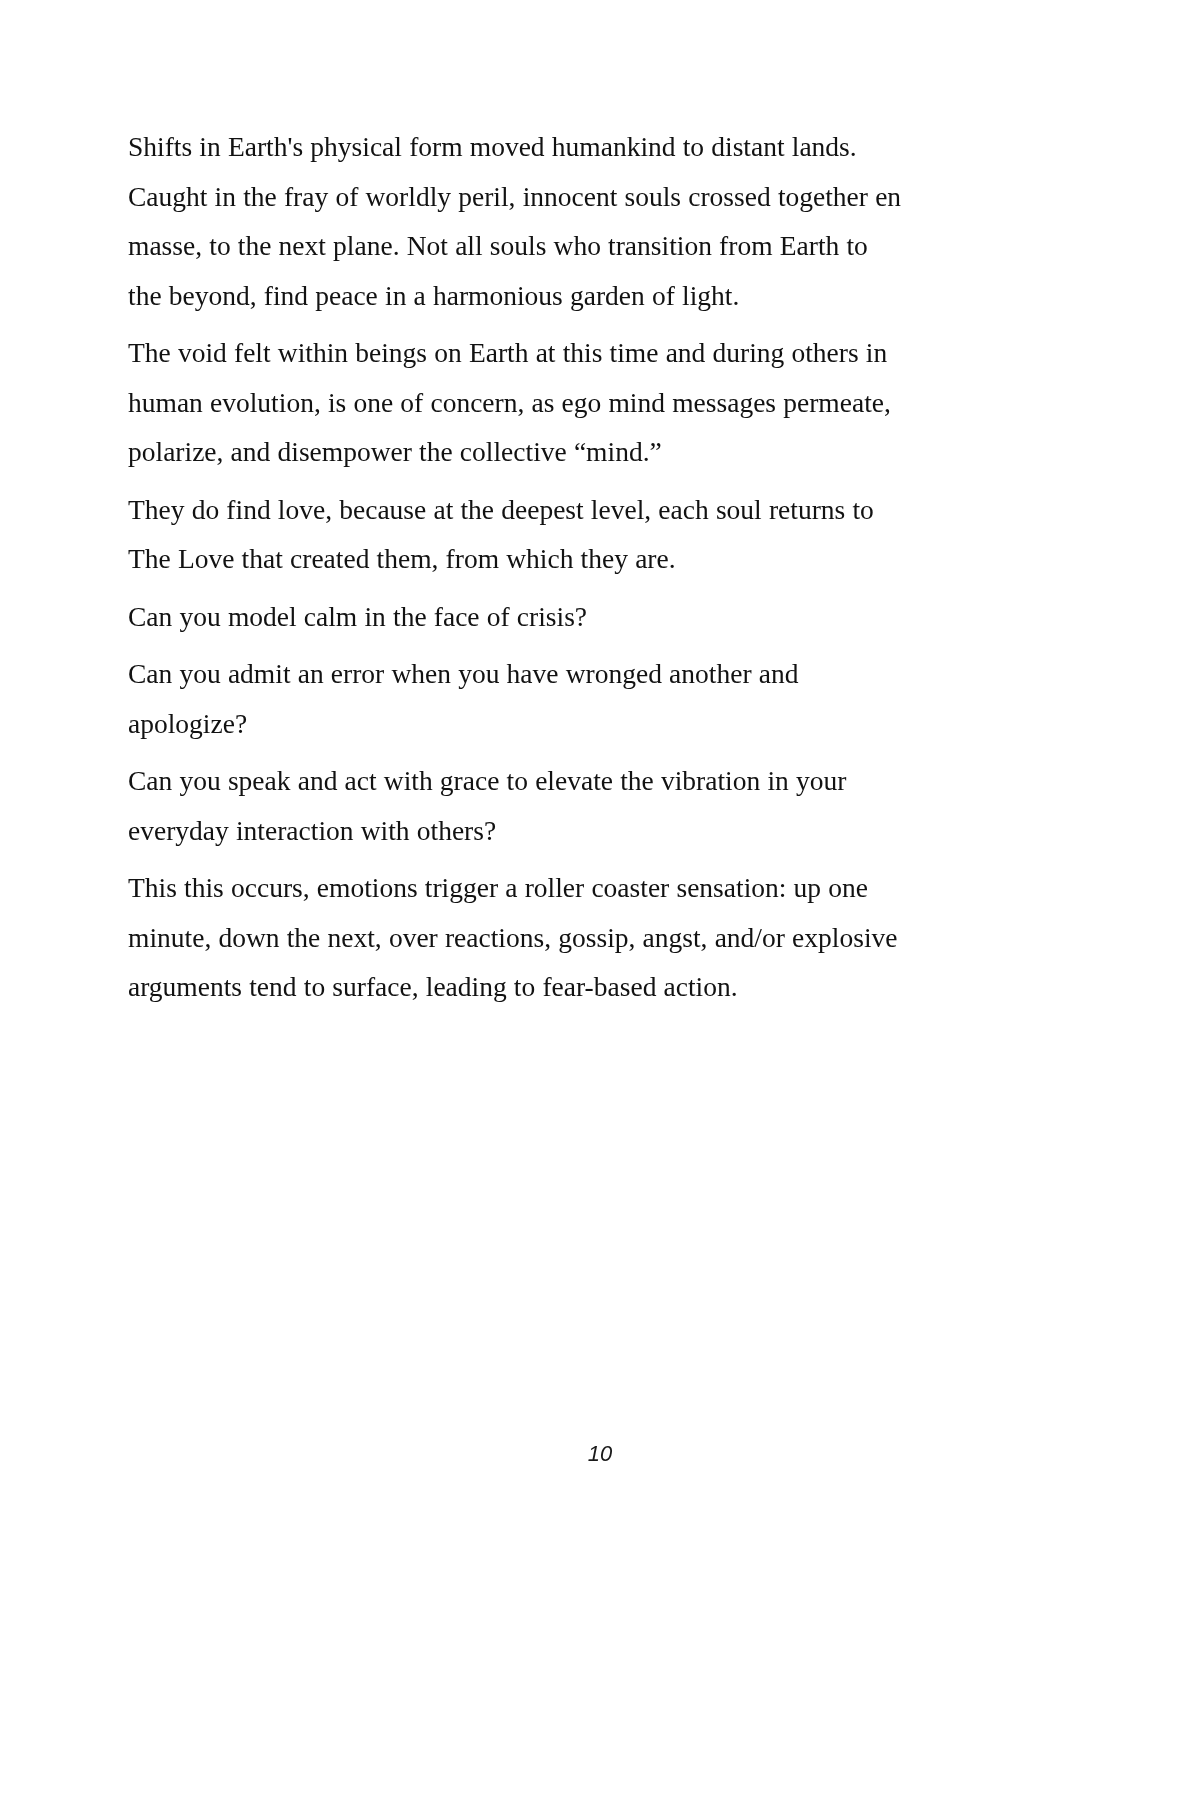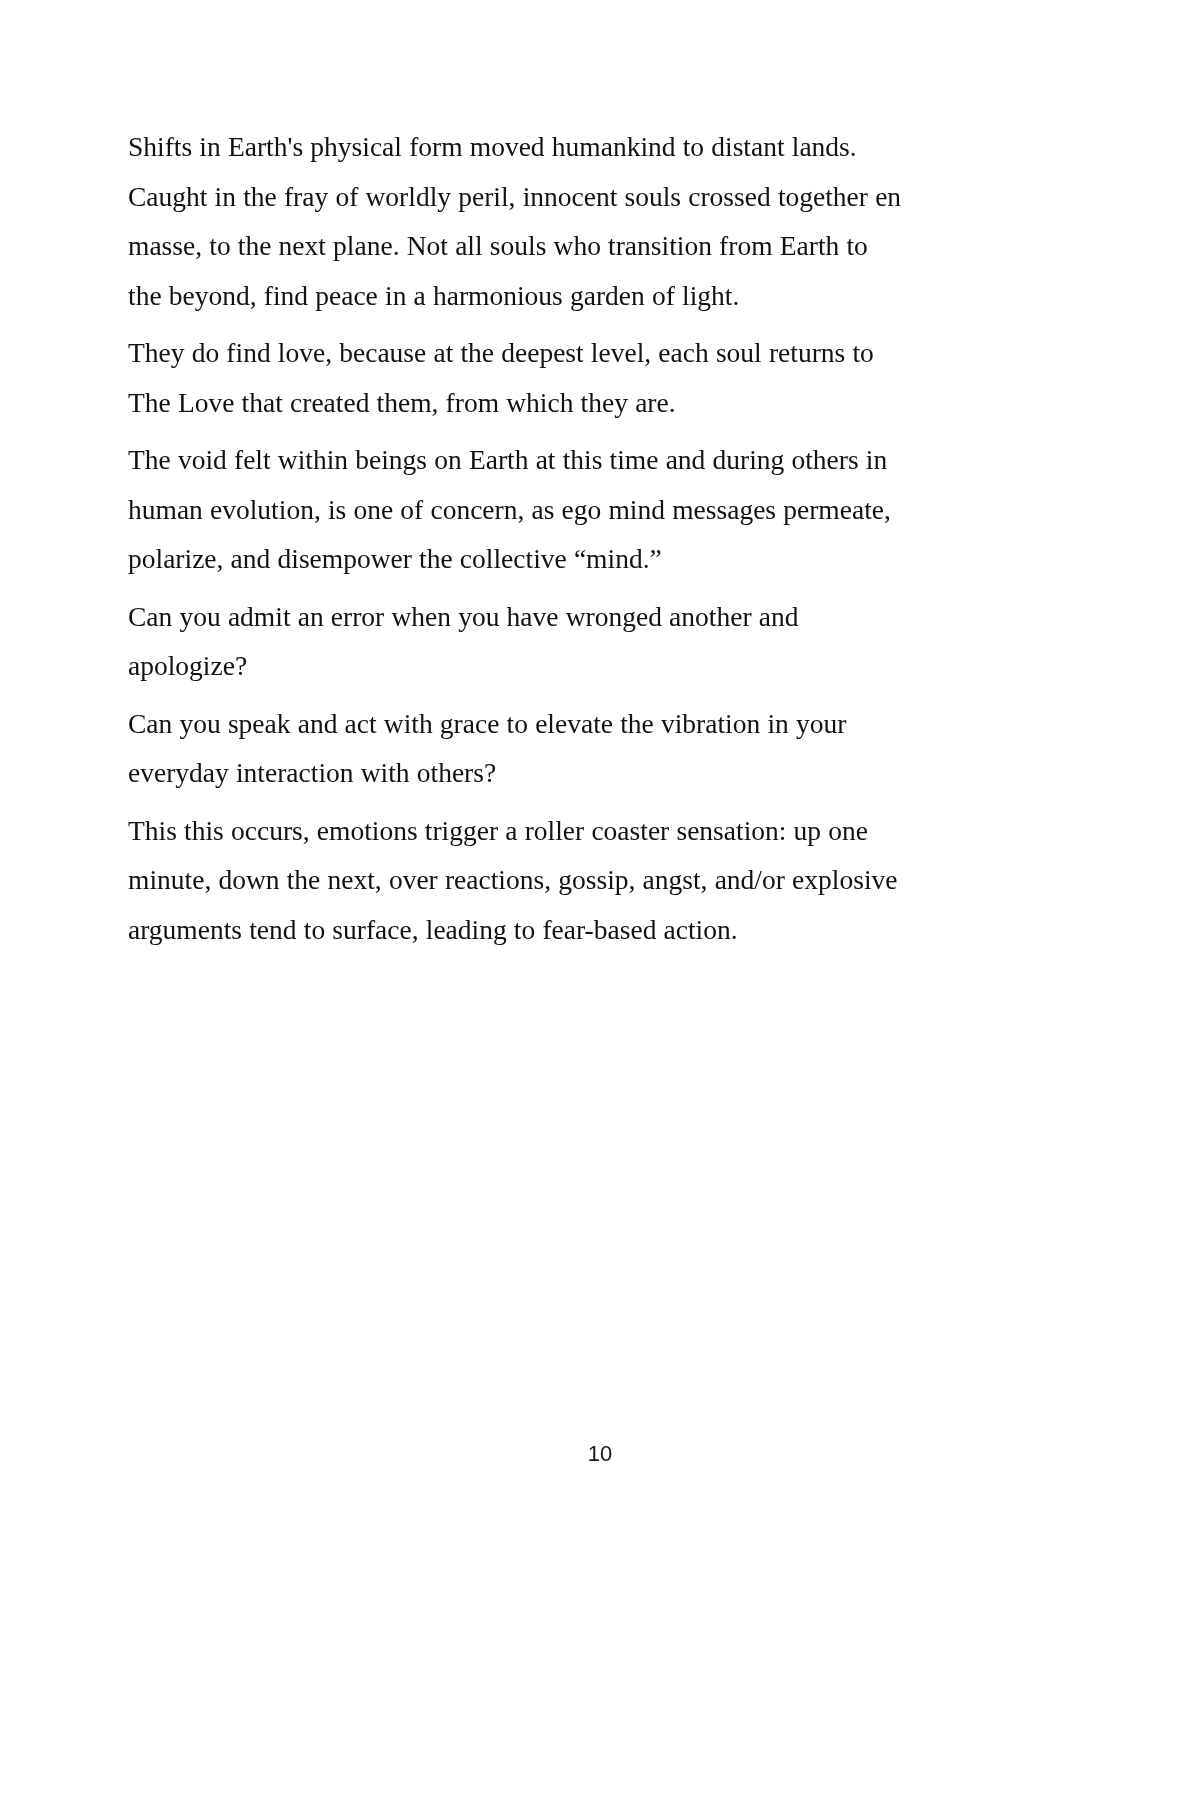--- a/index.html
+++ b/index.html
@@ -42,31 +42,33 @@
   .page-number {
     position: absolute;
     left: 0;
     top: 1441px;
     width: 1200px;
     text-align: center;
     font-family: "Liberation Sans", "DejaVu Sans", sans-serif;
     font-size: 22px;
     line-height: 26px;
     color: #1a1a1a;
+    font-style: italic;
   }
 </style>
 </head>
 <body>
 
 <div class="page">
 
   <div class="content">
     <p class="para">Shifts in Earth's physical form moved humankind to distant lands. Caught in the fray of worldly peril, innocent souls crossed together en masse, to the next plane. Not all souls who transition from Earth to the beyond, find peace in a harmonious garden of light.</p>
+    <p class="para">The void felt within beings on Earth at this time and during others in human evolution, is one of concern, as ego mind messages permeate, polarize, and disempower the collective “mind.”</p>
     <p class="para">They do find love, because at the deepest level, each soul returns to The Love that created them, from which they are.</p>
-    <p class="para">The void felt within beings on Earth at this time and during others in human evolution, is one of concern, as ego mind messages permeate, polarize, and disempower the collective “mind.”</p>
+    <p class="para">Can you model calm in the face of crisis?</p>
     <p class="para">Can you admit an error when you have wronged another and apologize?</p>
     <p class="para">Can you speak and act with grace to elevate the vibration in your everyday interaction with others?</p>
     <p class="para">This this occurs, emotions trigger a roller coaster sensation: up one minute, down the next, over reactions, gossip, angst, and/or explosive arguments tend to surface, leading to fear-based action.</p>
   </div>
 
   <div class="page-number">10</div>
 
 </div>
 
 </body></html>

